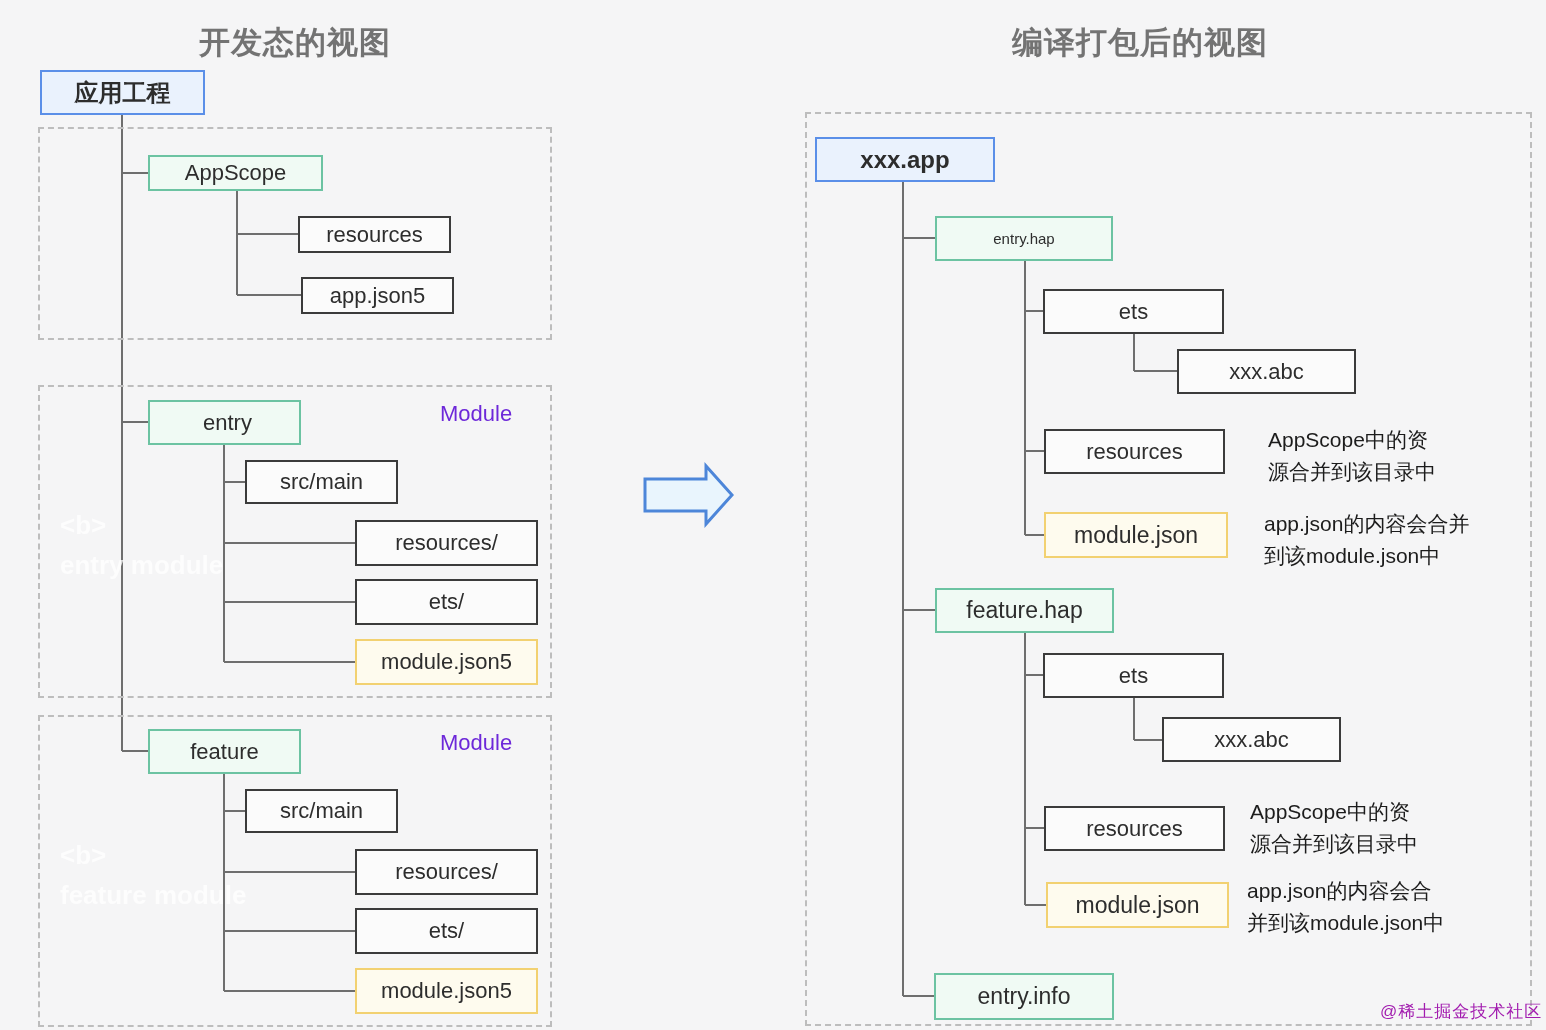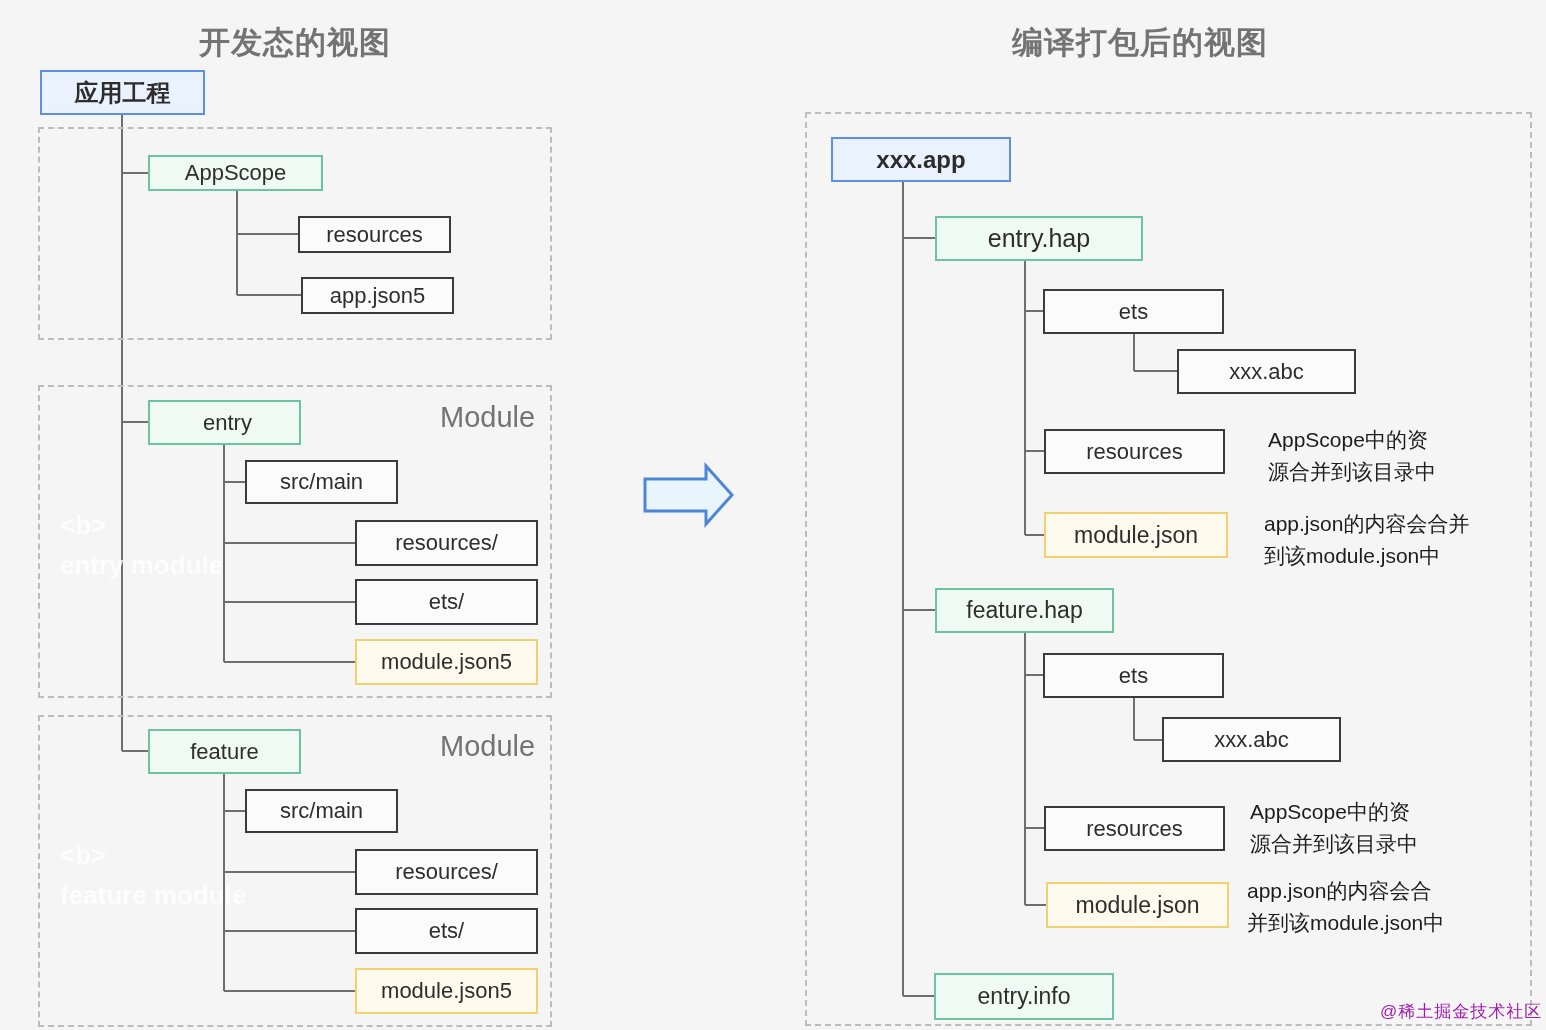--- a/index.html
+++ b/index.html
@@ -26,21 +26,21 @@
     background:#fbfbfb;
   }
   .box-plain{border:2.5px solid #3b3b3b;}
   .box-blue{border:2px solid #5b8fe8;background:#eaf2fd;font-weight:600;}
   .box-green{border:2px solid #6cc3a2;background:#f0faf4;}
   .box-yellow{border:2px solid #f2d171;background:#fefbee;}
   .dashed{
     position:absolute;border:2px dashed #bdbdbd;box-sizing:border-box;
   }
   .module-tag{
-    position:absolute;font-size:29px;color:#737373;font-weight:500;
+    position:absolute;font-size:22px;color:#6d28d9;font-weight:500;
   }
   .note{
     position:absolute;font-size:21px;font-weight:500;color:#1c1c1c;
     line-height:1.5;white-space:nowrap;
   }
   .ghost{
     position:absolute;font-size:26px;font-weight:600;
     color:rgba(255,255,255,0.75);line-height:1.55;white-space:nowrap;
   }
   .watermark{
@@ -125,23 +125,23 @@
   <div class="box box-green" style="left:148px;top:729px;width:153px;height:45px;">feature</div>
   <div class="box box-plain" style="left:245px;top:789px;width:153px;height:44px;">src/main</div>
   <div class="box box-plain" style="left:355px;top:849px;width:183px;height:46px;">resources/</div>
   <div class="box box-plain" style="left:355px;top:908px;width:183px;height:46px;">ets/</div>
   <div class="box box-yellow" style="left:355px;top:968px;width:183px;height:46px;">module.json5</div>
 
   <div class="title" style="left:805px;top:22px;width:670px;">编译打包后的视图</div>
 
   <div class="dashed" style="left:805px;top:112px;width:727px;height:914px;"></div>
 
-  <div class="box box-blue" style="left:815px;top:137px;width:180px;height:45px;font-size:24px;margin-left:16px;">xxx.app</div>
+  <div class="box box-blue" style="left:815px;top:137px;width:180px;height:45px;font-size:24px;">xxx.app</div>
 
-  <div class="box box-green" style="left:935px;top:216px;width:208px;height:45px;font-size:25px;">entry.hap</div>
+  <div class="box box-green" style="left:935px;top:216px;width:178px;height:45px;font-size:15px;">entry.hap</div>
   <div class="box box-plain" style="left:1043px;top:289px;width:181px;height:45px;">ets</div>
   <div class="box box-plain" style="left:1177px;top:349px;width:179px;height:45px;">xxx.abc</div>
   <div class="box box-plain" style="left:1044px;top:429px;width:181px;height:45px;">resources</div>
   <div class="note" style="left:1268px;top:424px;">
     <div>AppScope中的资</div>
     <div>源合并到该目录中</div>
   </div>
   <div class="box box-yellow" style="left:1044px;top:512px;width:184px;height:46px;font-size:23px;">module.json</div>
   <div class="note" style="left:1264px;top:508px;">
     <div>app.json的内容会合并</div>

